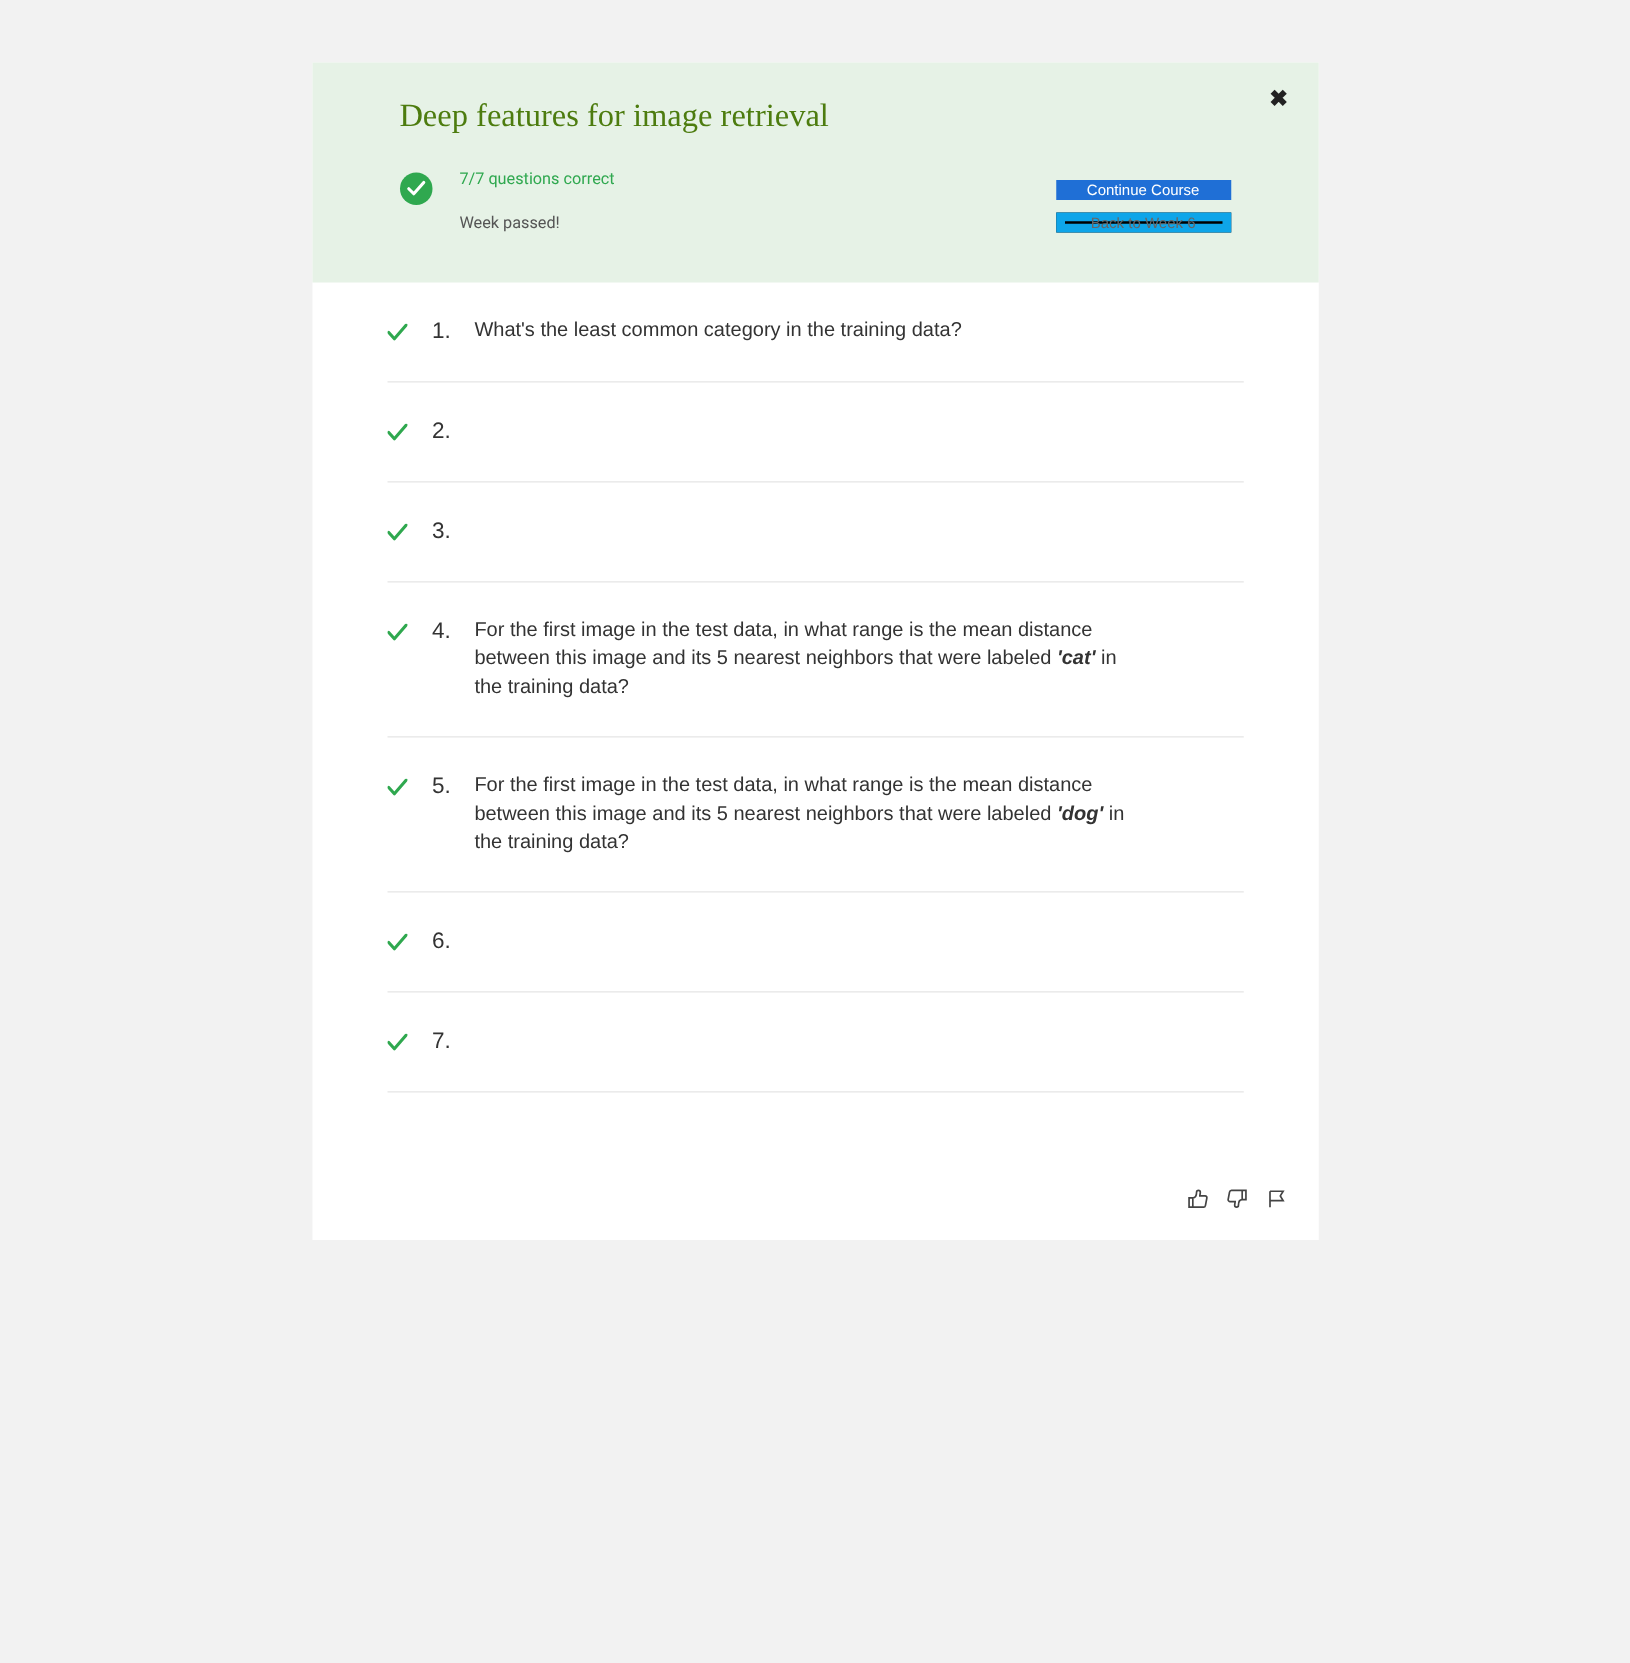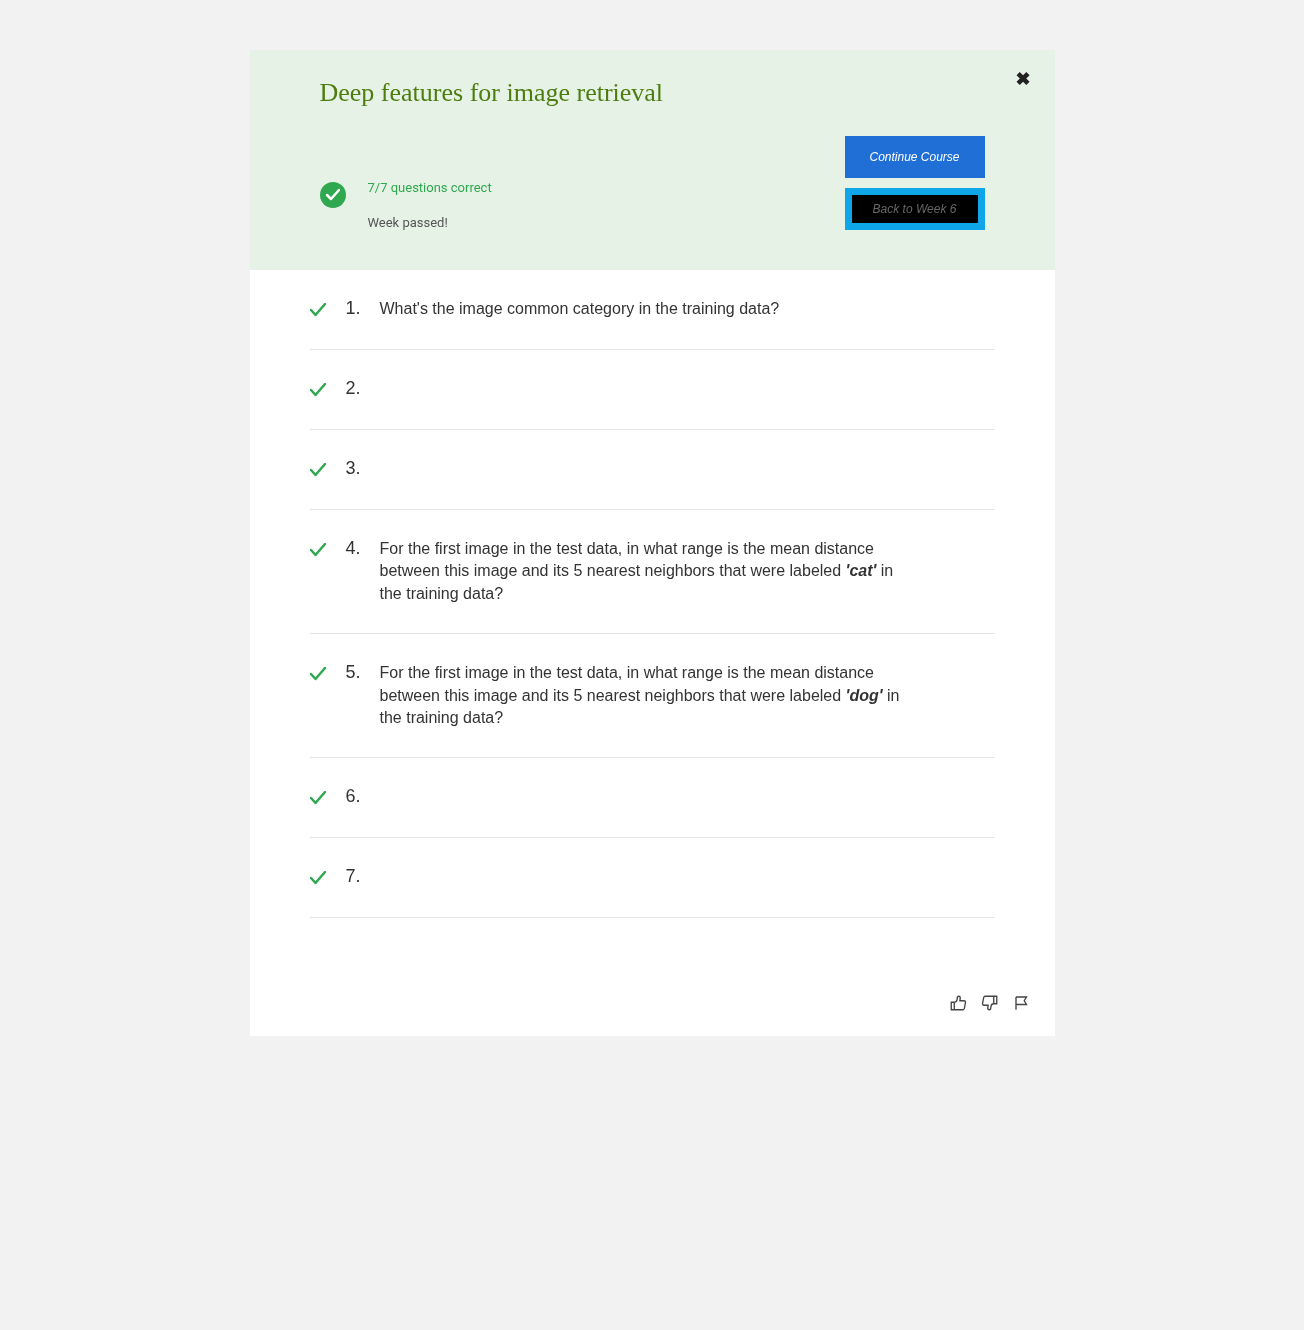--- a/index.html
+++ b/index.html
@@ -69,28 +69,27 @@
   color: #555;
   font-size: 13px;
 }
 .button-col {
   display: flex;
   flex-direction: column;
   gap: 10px;
 }
 .btn {
   width: 140px;
-  height: 42px;
+  height: 16px;
   font-size: 12px;
   border: none;
   cursor: pointer;
   display: flex;
   align-items: center;
   justify-content: center;
-  font-style: italic;
 }
 .btn-primary {
   background: #1f6fd6;
   color: #fff;
 }
 .btn-secondary {
   background: #000000;
   color: #666;
   border: 7px solid #0ea5e9;
 }
@@ -163,21 +162,21 @@
       </div>
     </div>
   </div>
 
   <div class="questions">
       <div class="question-item">
         <div class="q-check"><svg viewBox="0 0 16 14">
             <path d="M1 7 L5.5 12 L15 1" stroke="#2fa84f" stroke-width="2.5" fill="none" stroke-linecap="round" stroke-linejoin="round"></path>
           </svg></div>
         <div class="q-num">1.</div>
-        <div class="q-text">What's the image common category in the training data?</div>
+        <div class="q-text">What's the least common category in the training data?</div>
       </div>
       <div class="question-item">
         <div class="q-check"><svg viewBox="0 0 16 14">
             <path d="M1 7 L5.5 12 L15 1" stroke="#2fa84f" stroke-width="2.5" fill="none" stroke-linecap="round" stroke-linejoin="round"></path>
           </svg></div>
         <div class="q-num">2.</div>
       </div>
       <div class="question-item">
         <div class="q-check"><svg viewBox="0 0 16 14">
             <path d="M1 7 L5.5 12 L15 1" stroke="#2fa84f" stroke-width="2.5" fill="none" stroke-linecap="round" stroke-linejoin="round"></path>

